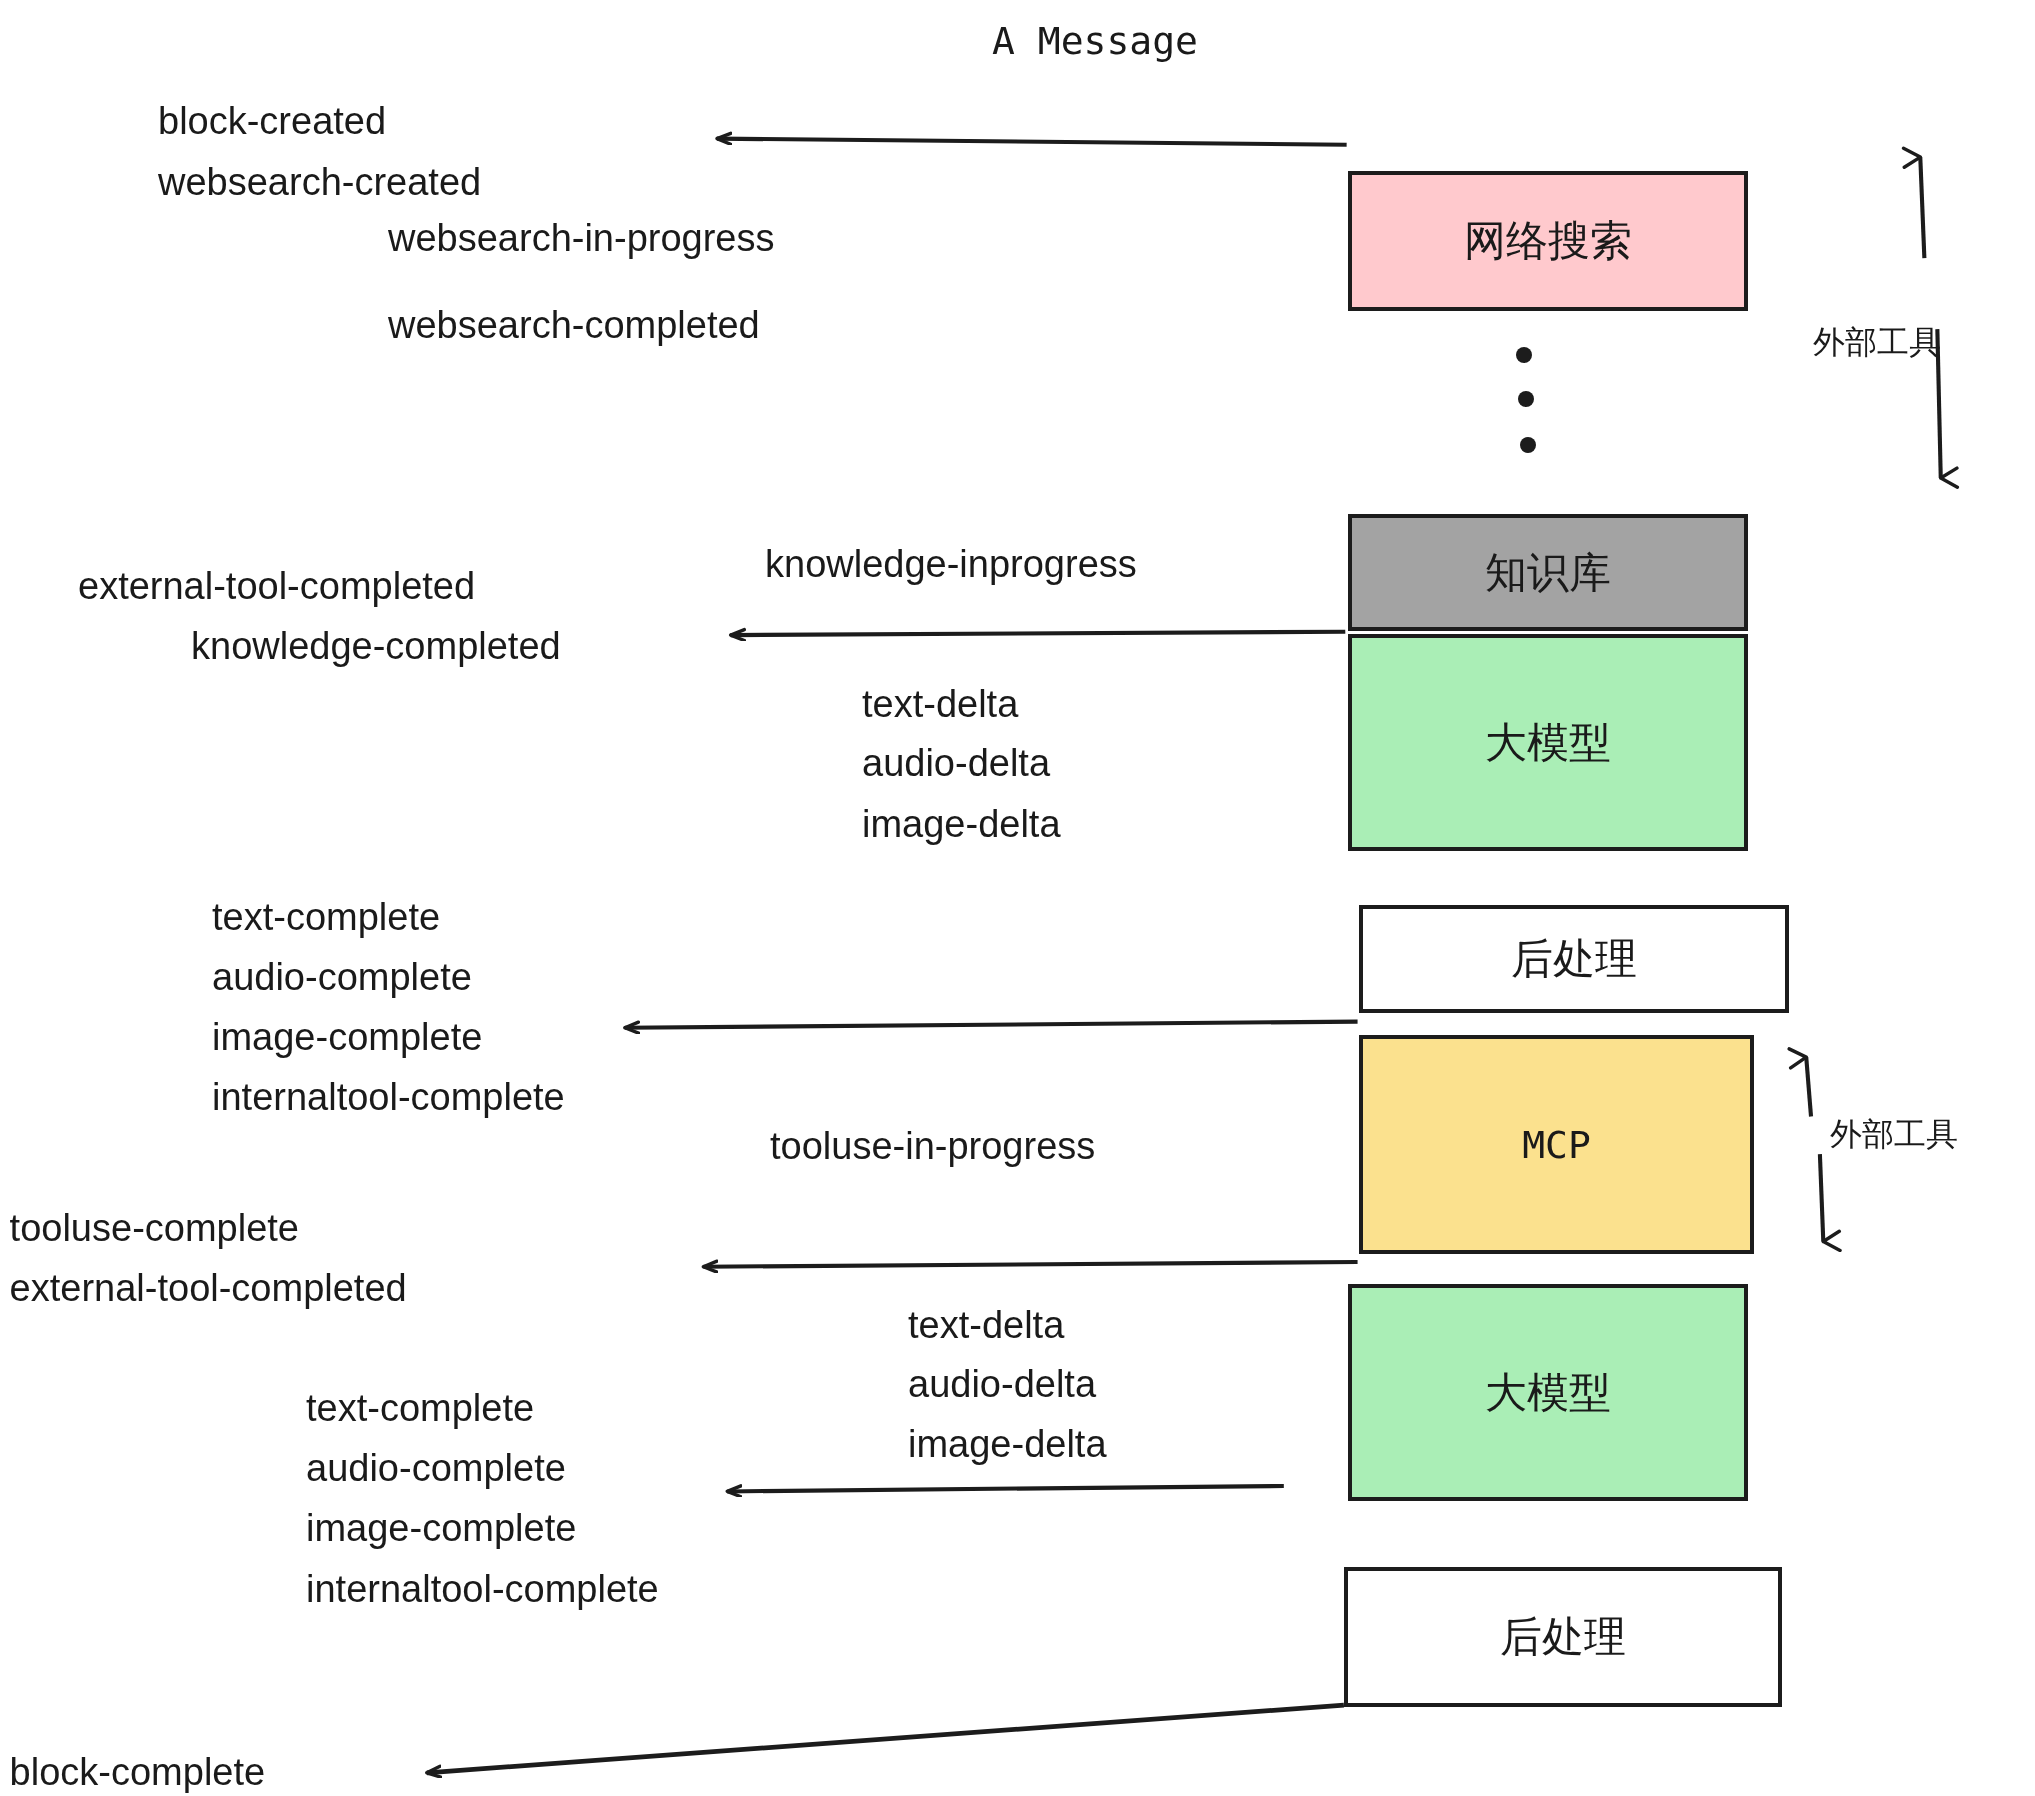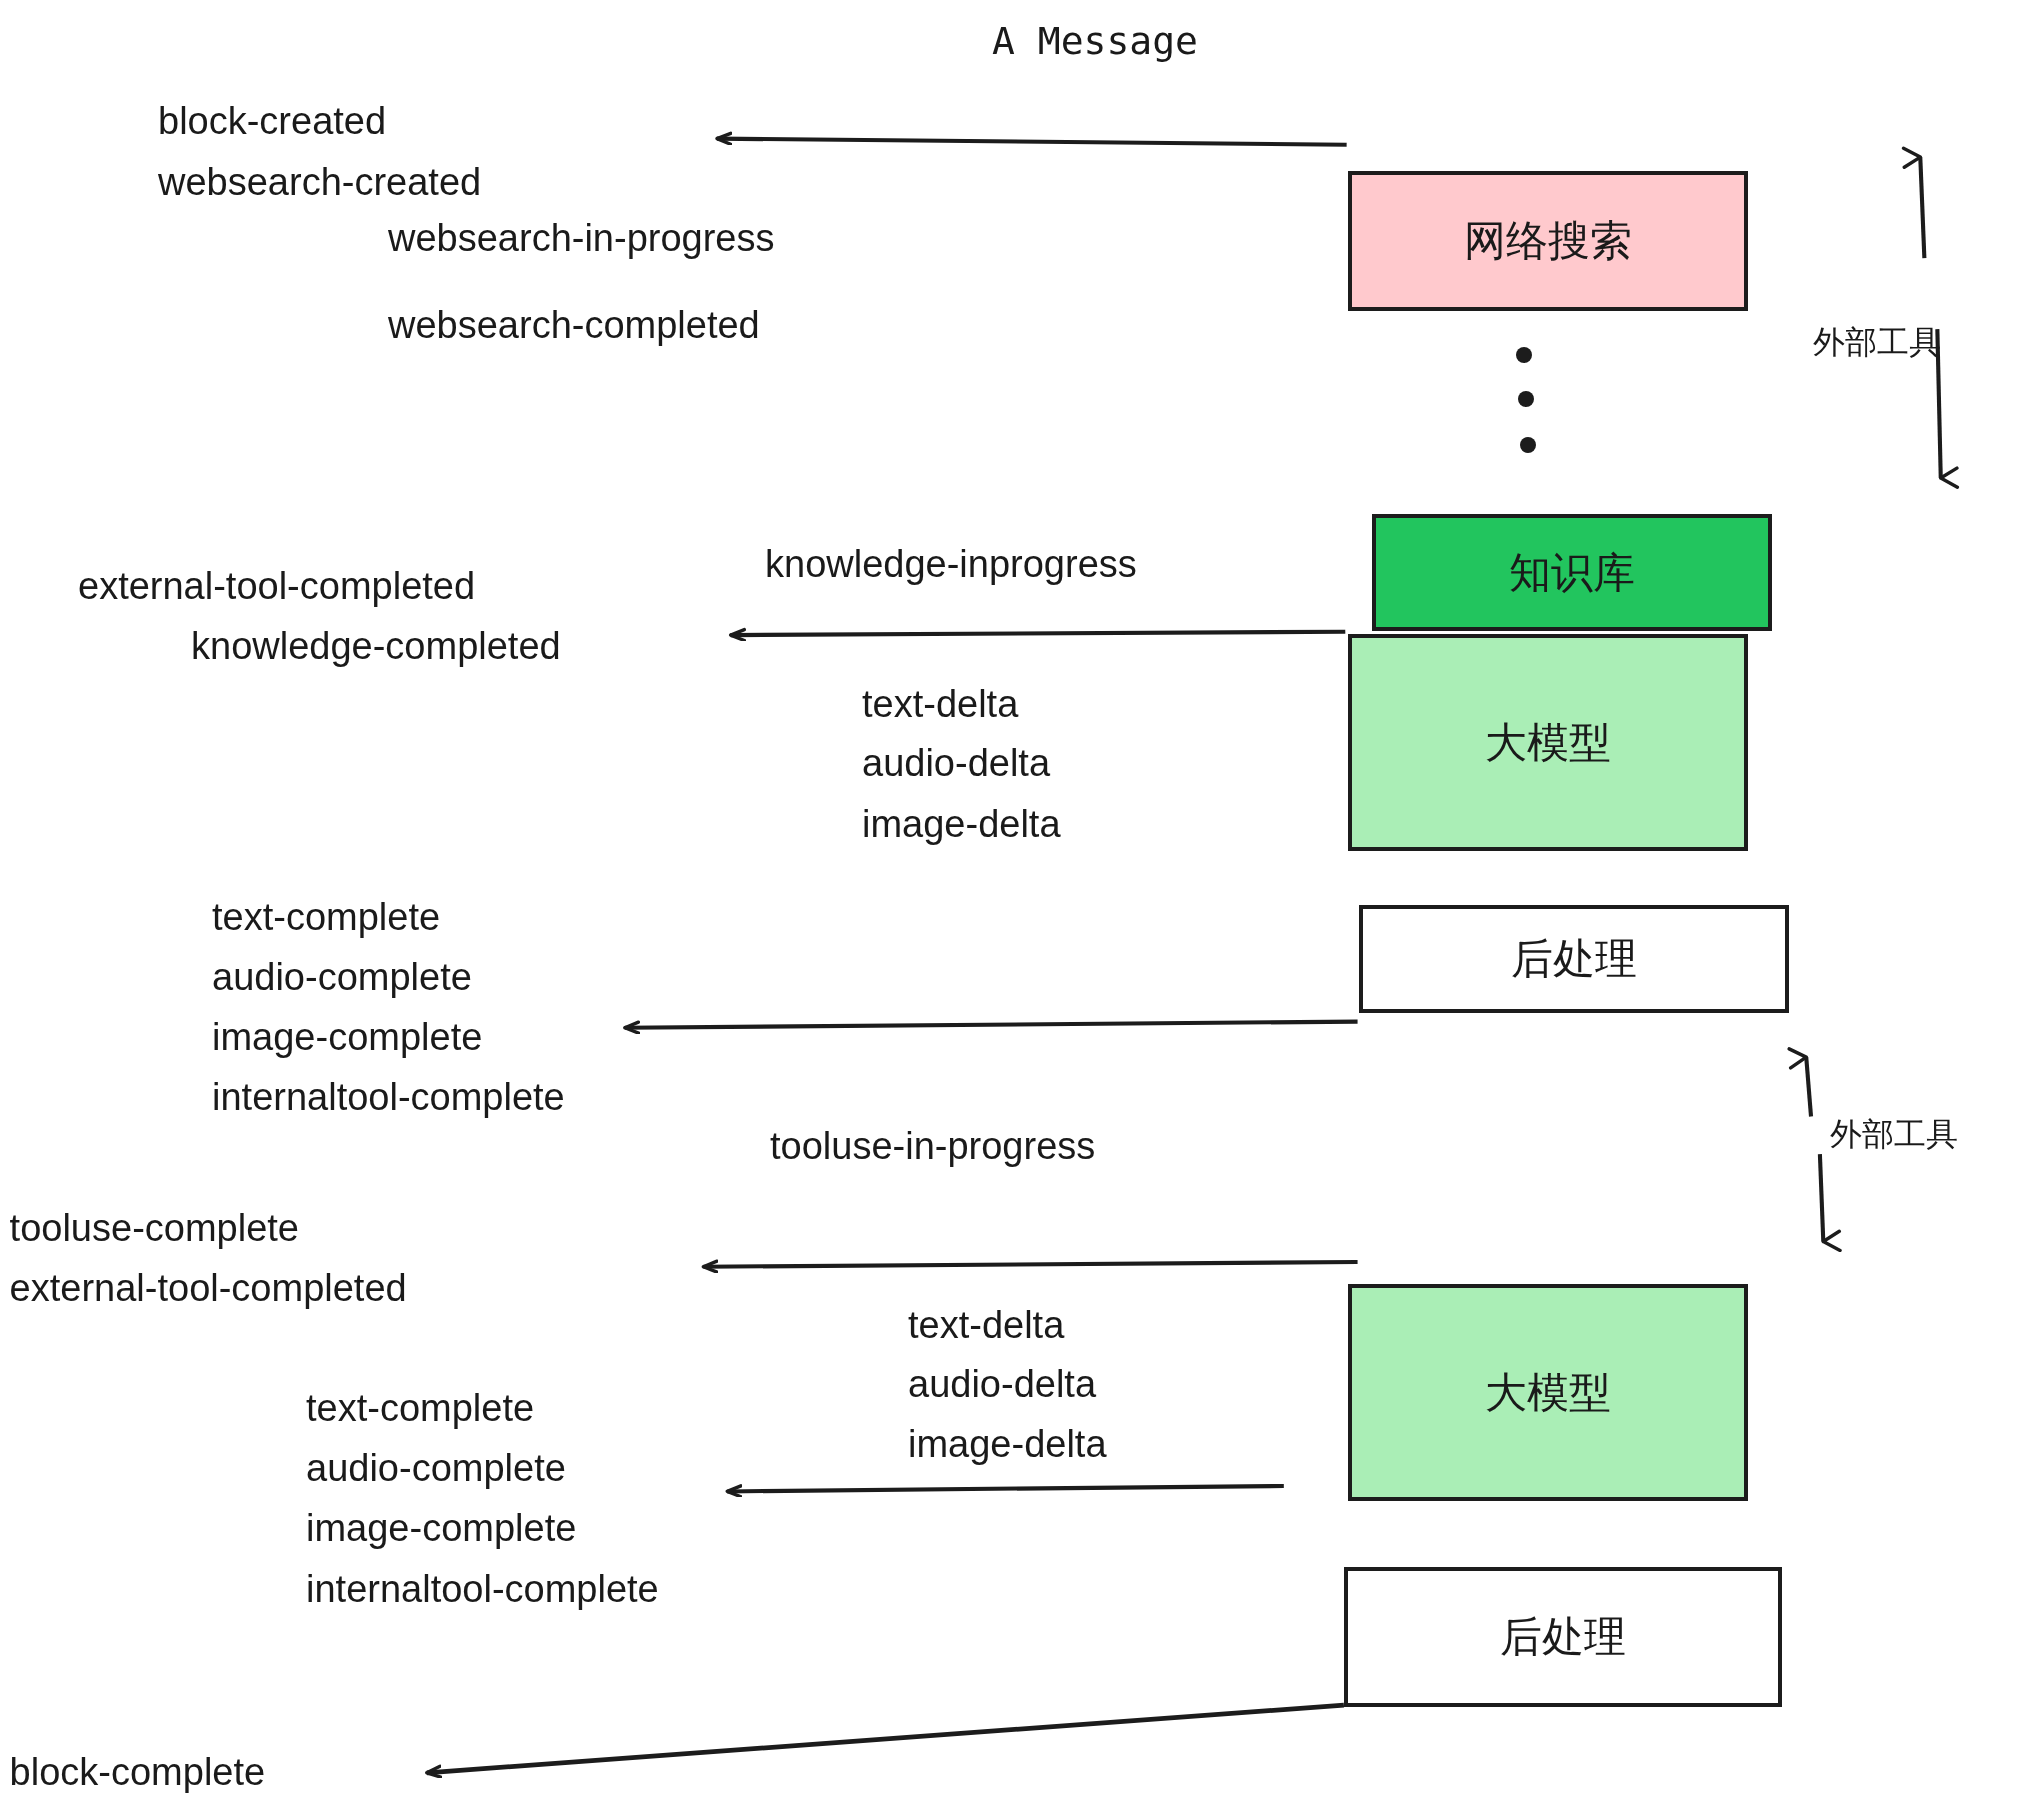--- a/index.html
+++ b/index.html
@@ -98,32 +98,35 @@
   <div class="title" style="left:992px; top:19px;">A Message</div>
 
   <div class="box" style="left:1348px; top:171px; width:400px; height:140px; background:#ffc9cd;">
     <span>网络搜索</span>
   </div>
 
   <div class="dot" style="left:1516px; top:347px;"></div>
   <div class="dot" style="left:1518px; top:391px;"></div>
   <div class="dot" style="left:1520px; top:437px;"></div>
 
-  <div class="box" style="left:1348px; top:514px; width:400px; height:117px; background:#22c55e;margin-left:24px;">
+  <div class="box" style="left:1348px; top:514px; width:400px; height:117px; background:#a3a3a3;">
     <span>知识库</span>
   </div>
 
   <div class="box" style="left:1348px; top:634px; width:400px; height:217px; background:#aaeeb6;">
     <span>大模型</span>
   </div>
 
   <div class="box" style="left:1359px; top:905px; width:430px; height:108px; background:#ffffff;">
     <span>后处理</span>
   </div>
 
+  <div class="box mcp" style="left:1359px; top:1035px; width:395px; height:219px; background:#fbe18e;">
+    <span>MCP</span>
+  </div>
 
   <div class="box" style="left:1348px; top:1284px; width:400px; height:217px; background:#aaeeb6;">
     <span>大模型</span>
   </div>
 
   <div class="box" style="left:1344px; top:1567px; width:438px; height:140px; background:#ffffff;">
     <span>后处理</span>
   </div>
 
   <div class="sidelabel" style="left:1813px; top:321px;">外部工具</div>

